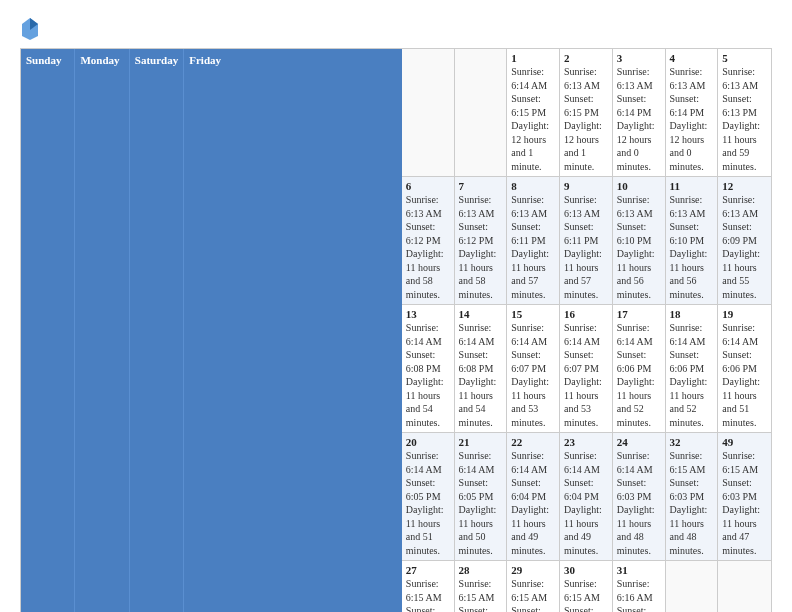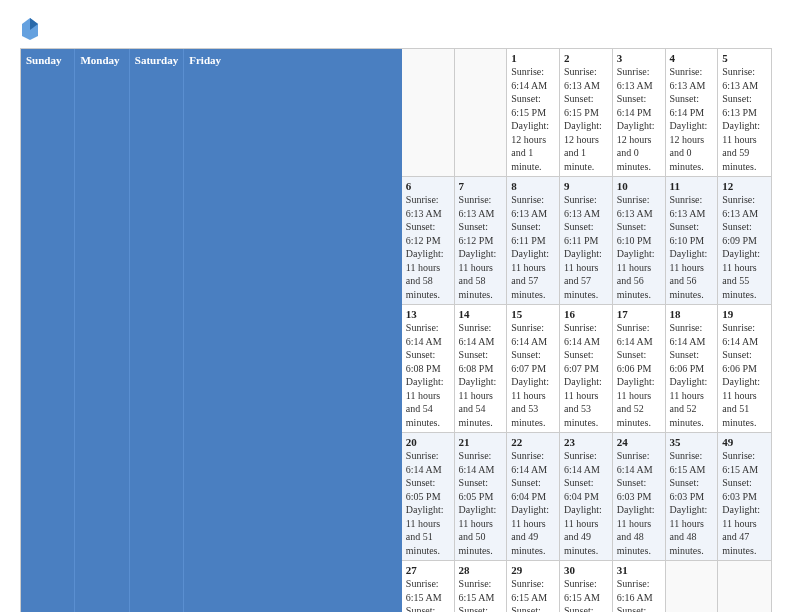--- a/index.html
+++ b/index.html
@@ -289,21 +289,21 @@
 Sunset: 6:04 PM
 Daylight: 11 hours and 49 minutes.</div>
           </div>
           <div class="cal-cell alt-row">
             <span class="day-num">24</span>
             <div class="cell-text" style="white-space: pre-line;">Sunrise: 6:14 AM
 Sunset: 6:03 PM
 Daylight: 11 hours and 48 minutes.</div>
           </div>
           <div class="cal-cell alt-row">
-            <span class="day-num">35</span>
+            <span class="day-num">32</span>
             <div class="cell-text" style="white-space: pre-line;">Sunrise: 6:15 AM
 Sunset: 6:03 PM
 Daylight: 11 hours and 48 minutes.</div>
           </div>
           <div class="cal-cell alt-row">
             <span class="day-num">49</span>
             <div class="cell-text" style="white-space: pre-line;">Sunrise: 6:15 AM
 Sunset: 6:03 PM
 Daylight: 11 hours and 47 minutes.</div>
           </div>

